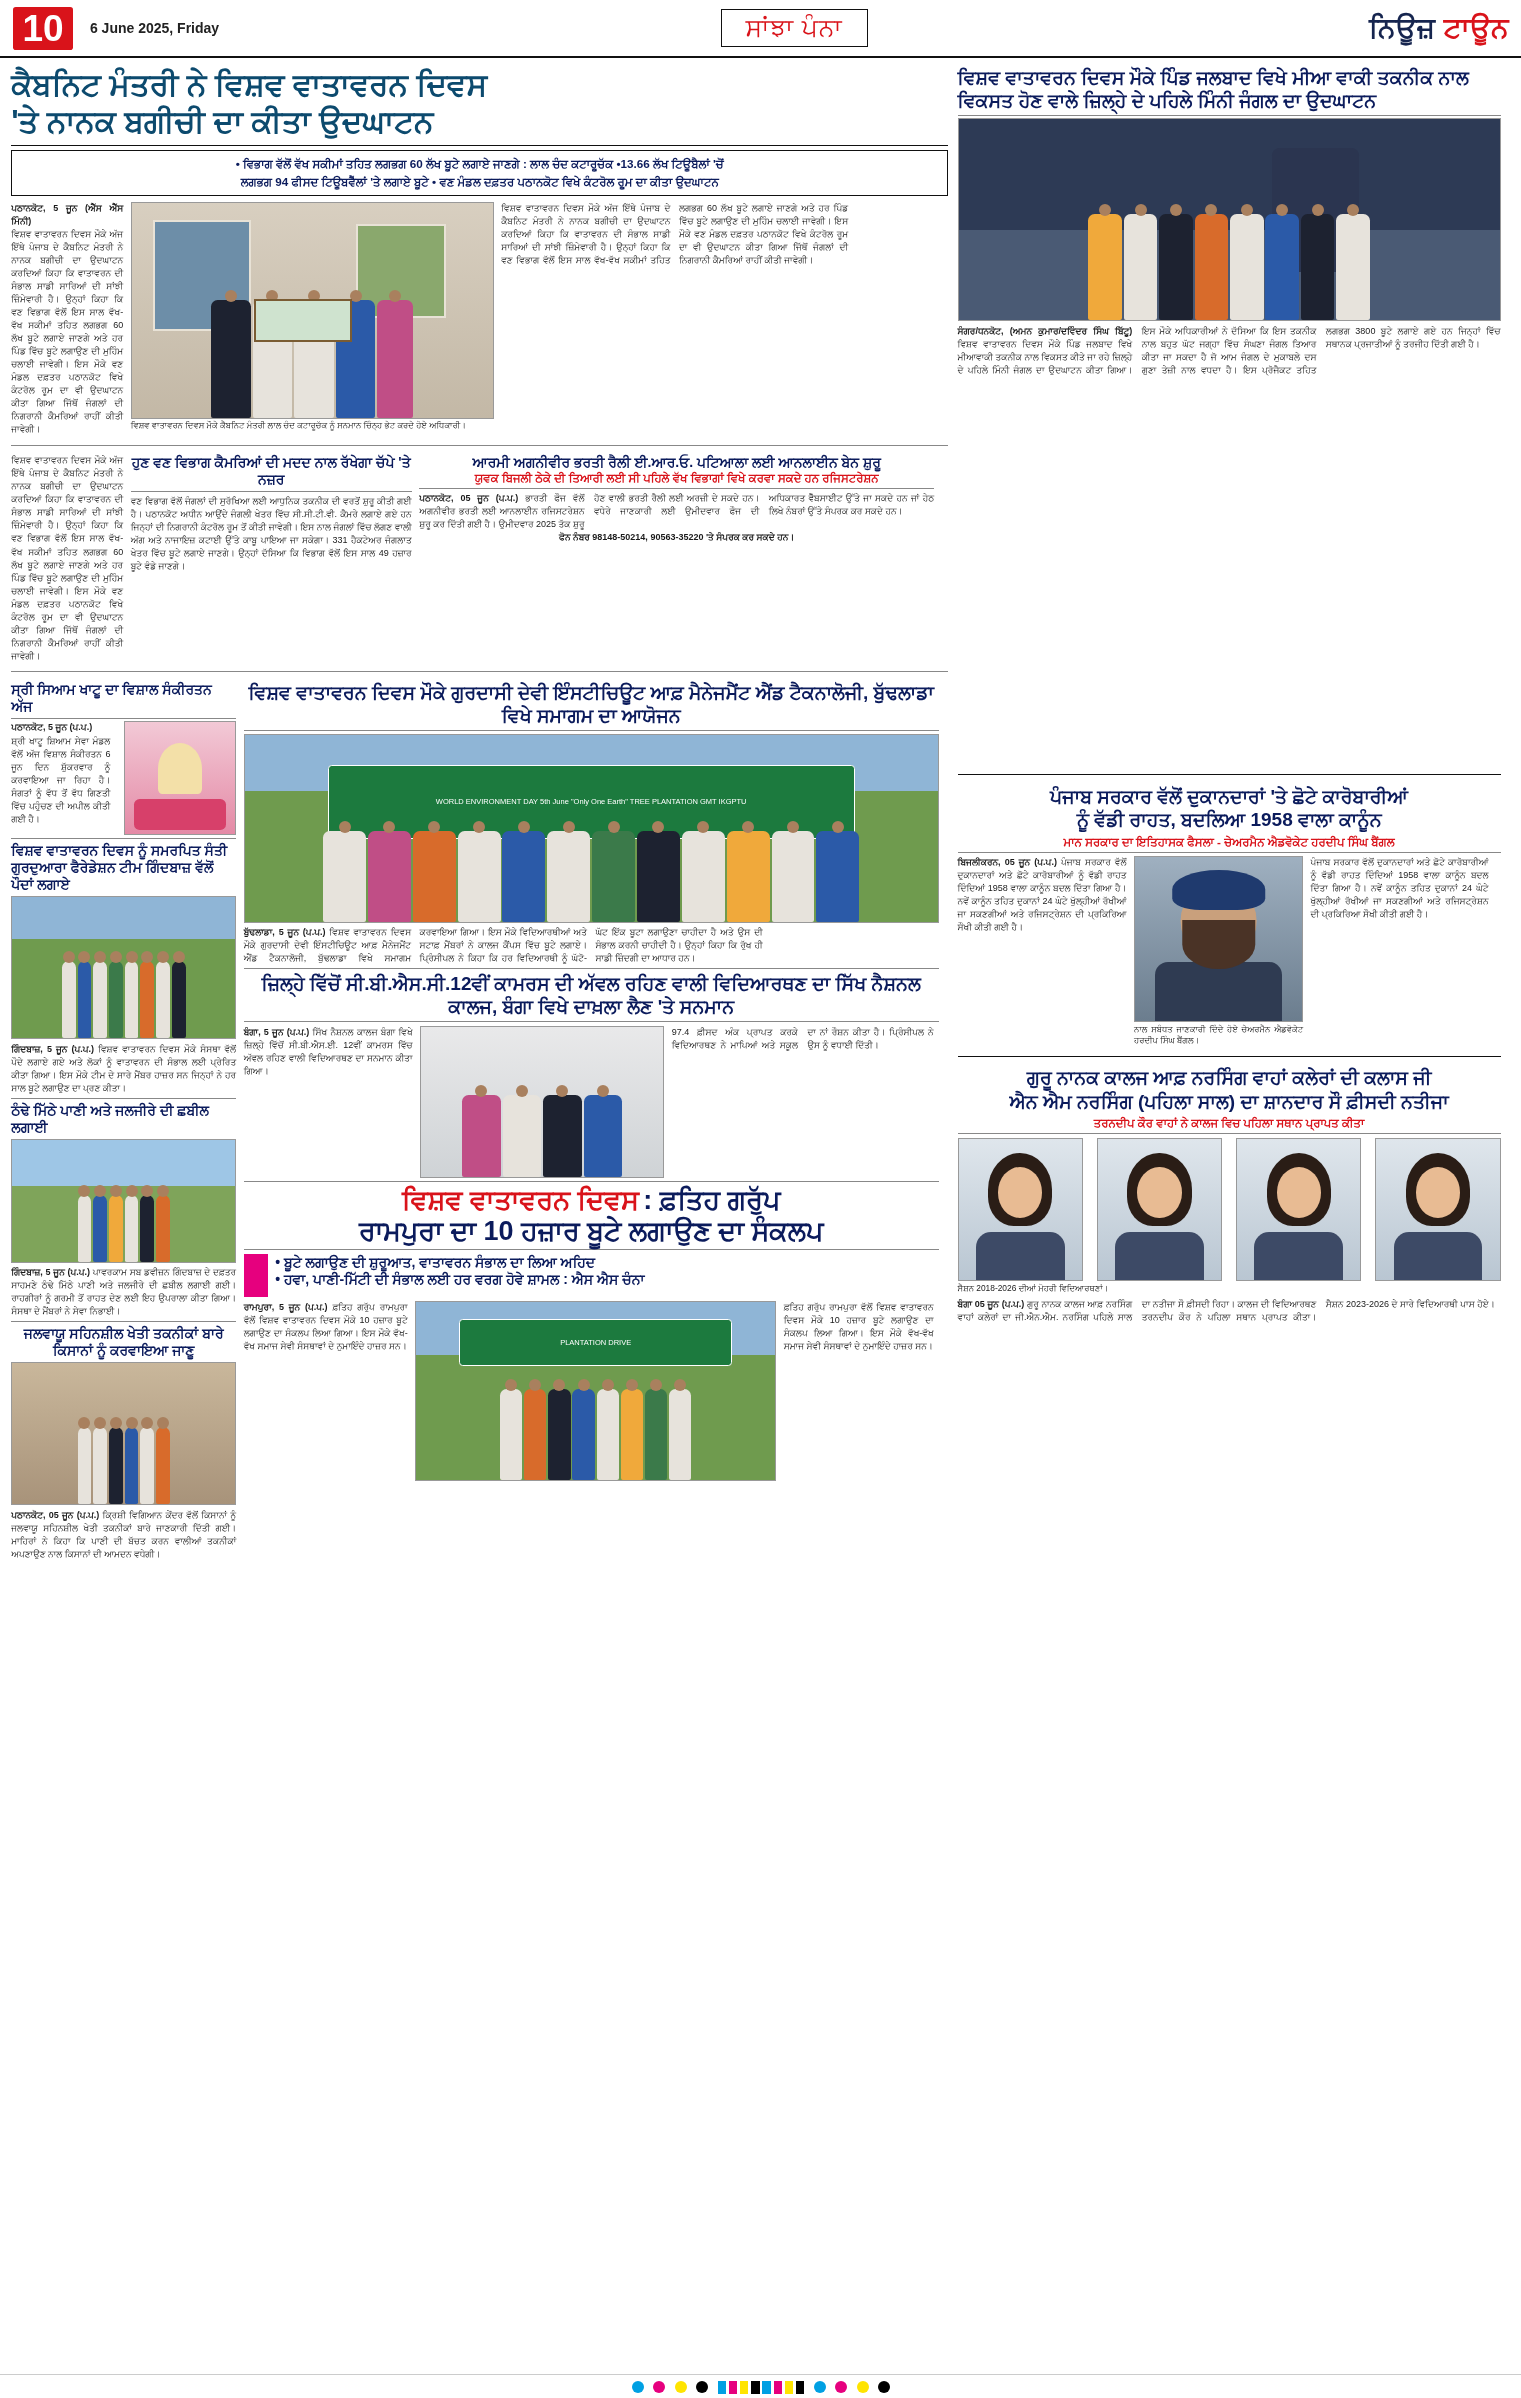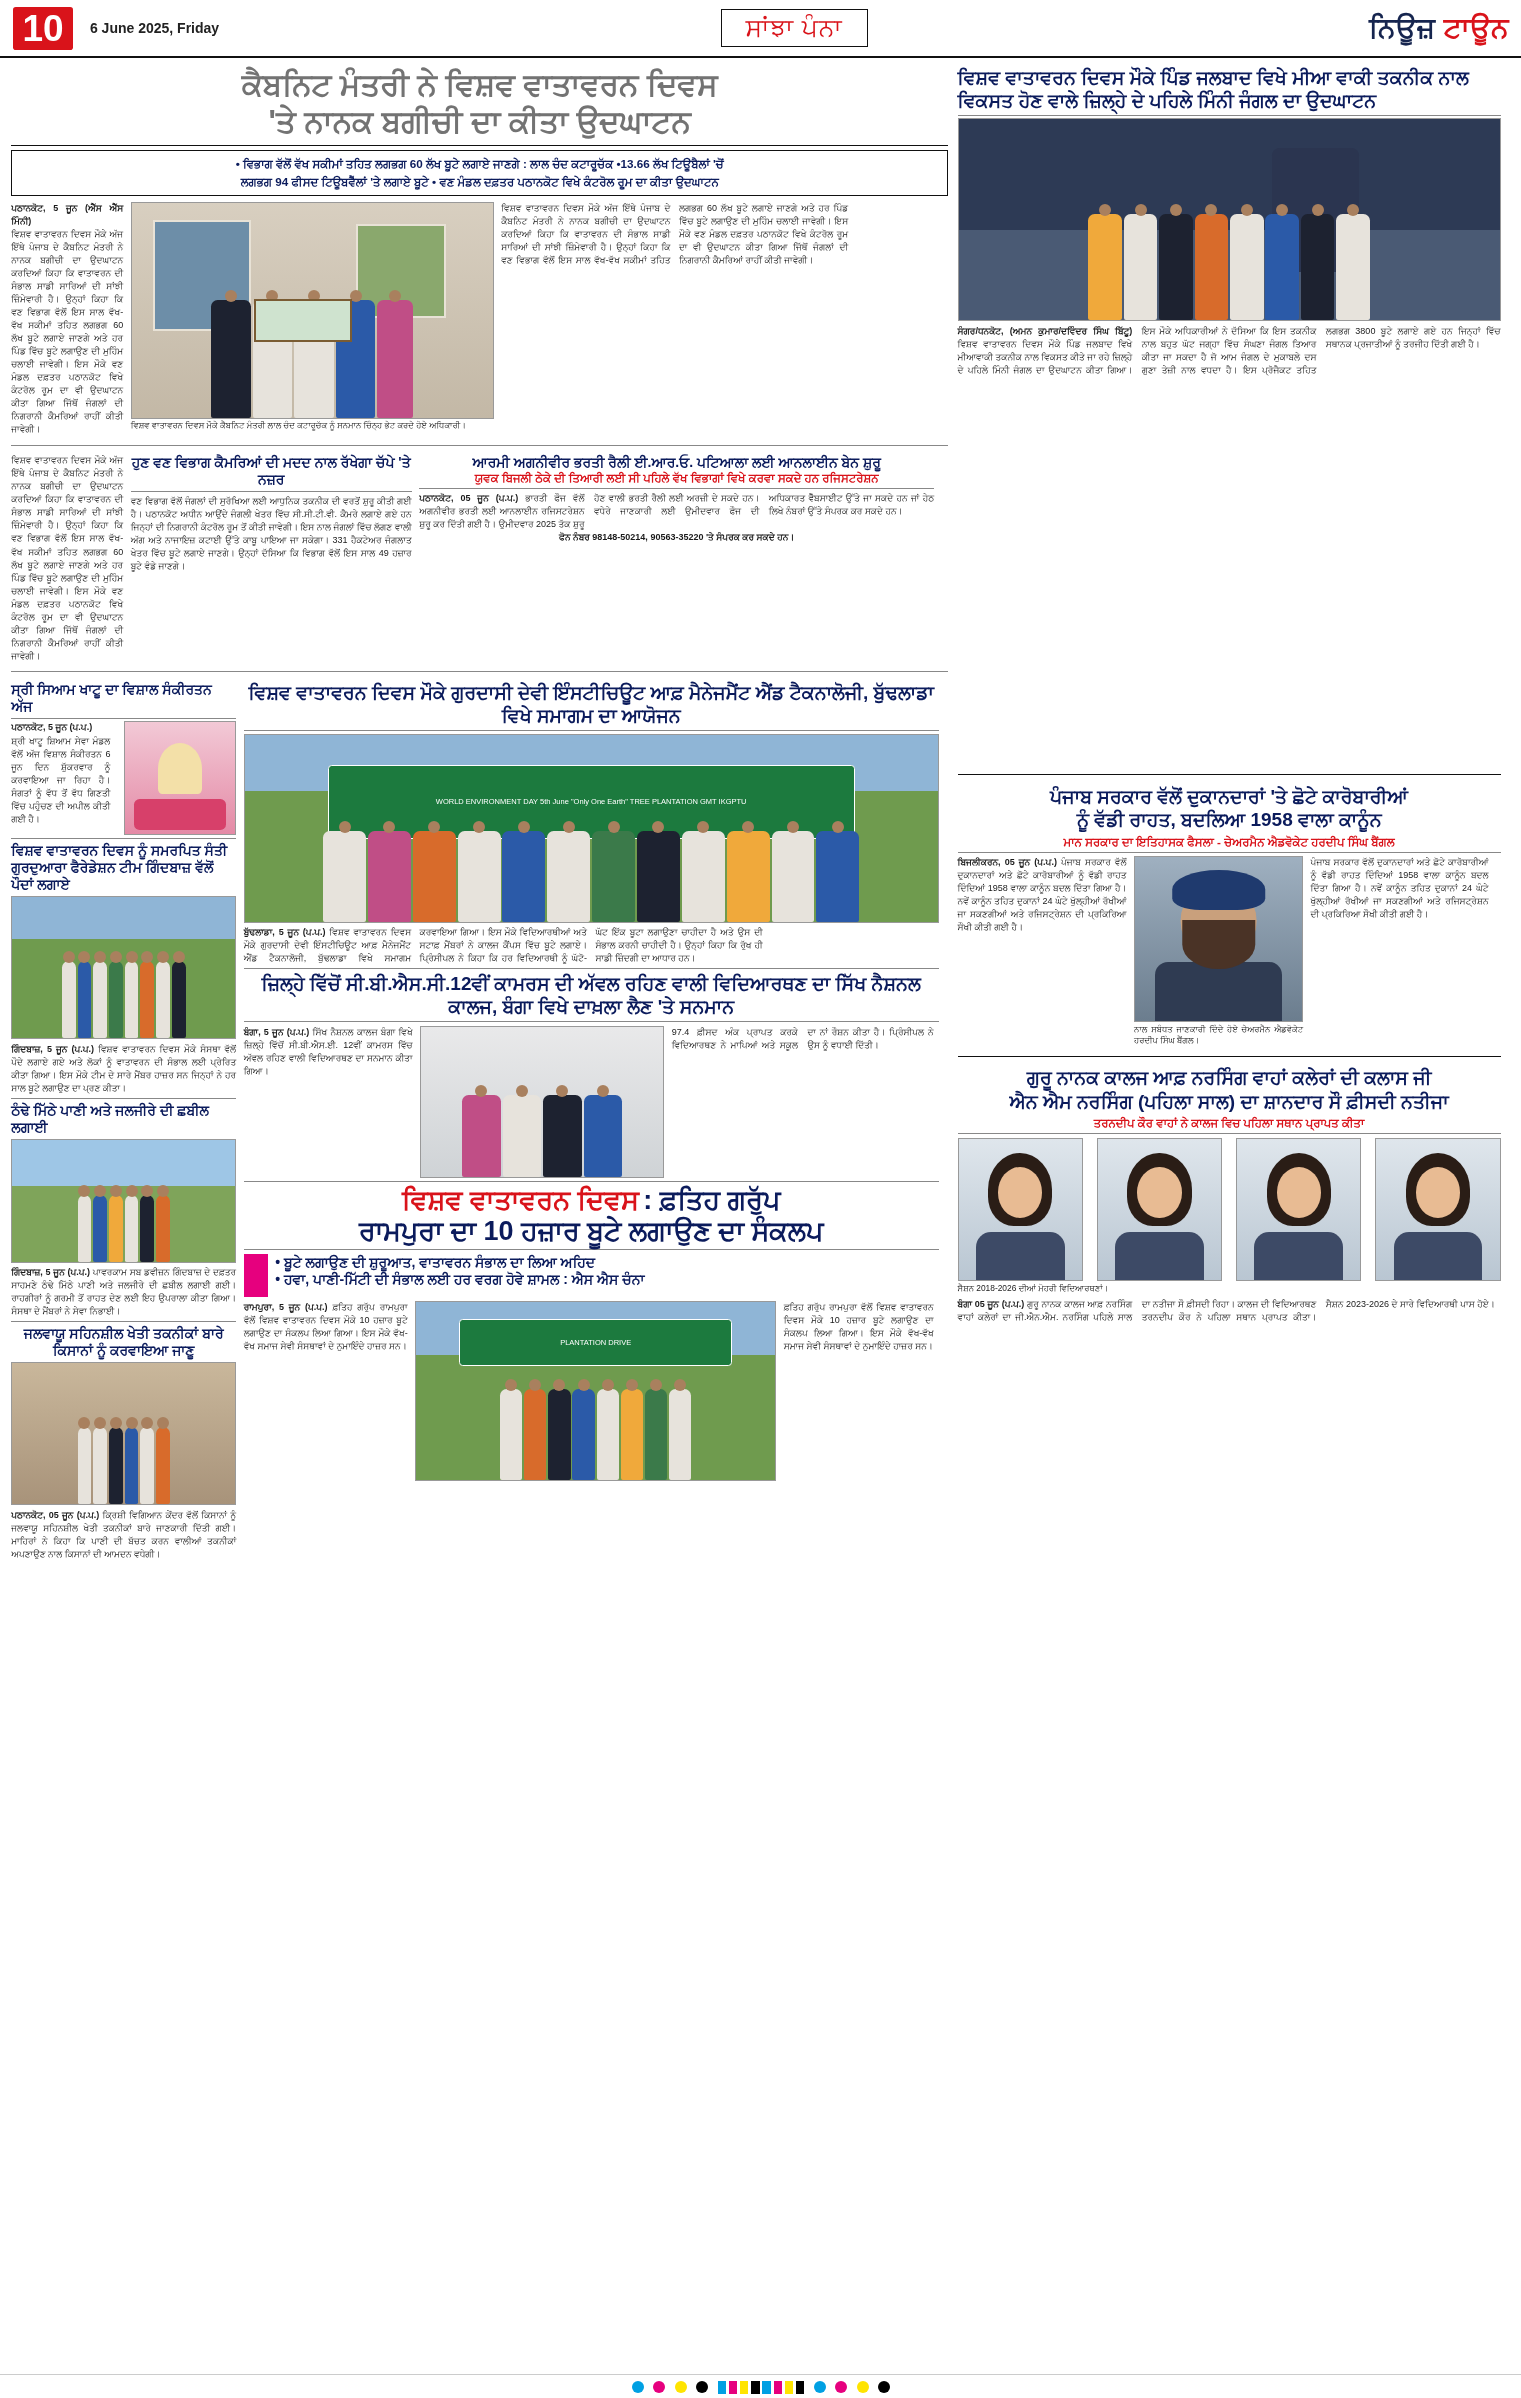--- a/index.html
+++ b/index.html
@@ -15,21 +15,21 @@
   .brand{font-size:28px;font-weight:bold;color:#16254f;letter-spacing:0.5px;}
   .brand .b1{color:#16254f;}
   .brand .b2{color:#d9131a;}
 
   
   .content{display:flex;padding:7.5px 11.2px 0 11.2px;box-sizing:border-box;gap:9.4px;height:2286px;}
   .colL{width:937px;display:flex;flex-direction:column;gap:5.6px;}
   .colR{width:543px;display:flex;flex-direction:column;gap:5.6px;}
 
   .hl{font-weight:bold;color:#0b1b5c;line-height:1.22;}
-  .h1{font-size:31px;color:#737373;text-align:center;}
+  .h1{font-size:31px;color:#0c4a6e;text-align:left;}
   .h2{font-size:19px;color:#0b1b5c;}
   .h3{font-size:14px;color:#0b1b5c;}
 
   .rule{border-top:1.9px solid #111;margin:3.7px 0;}
   .thinrule{border-top:0.9px solid #888;margin:2.8px 0;}
 
   .kicker{border:0.9px solid #111;padding:4.7px 7.5px;font-size:11.7px;font-weight:bold;color:#0b1b5c;text-align:center;line-height:1.5;}
 
   .body{font-size:9.8px;line-height:1.5;text-align:justify;color:#1a1a1a;}
   .body.sm{font-size:9px;line-height:1.45;}

